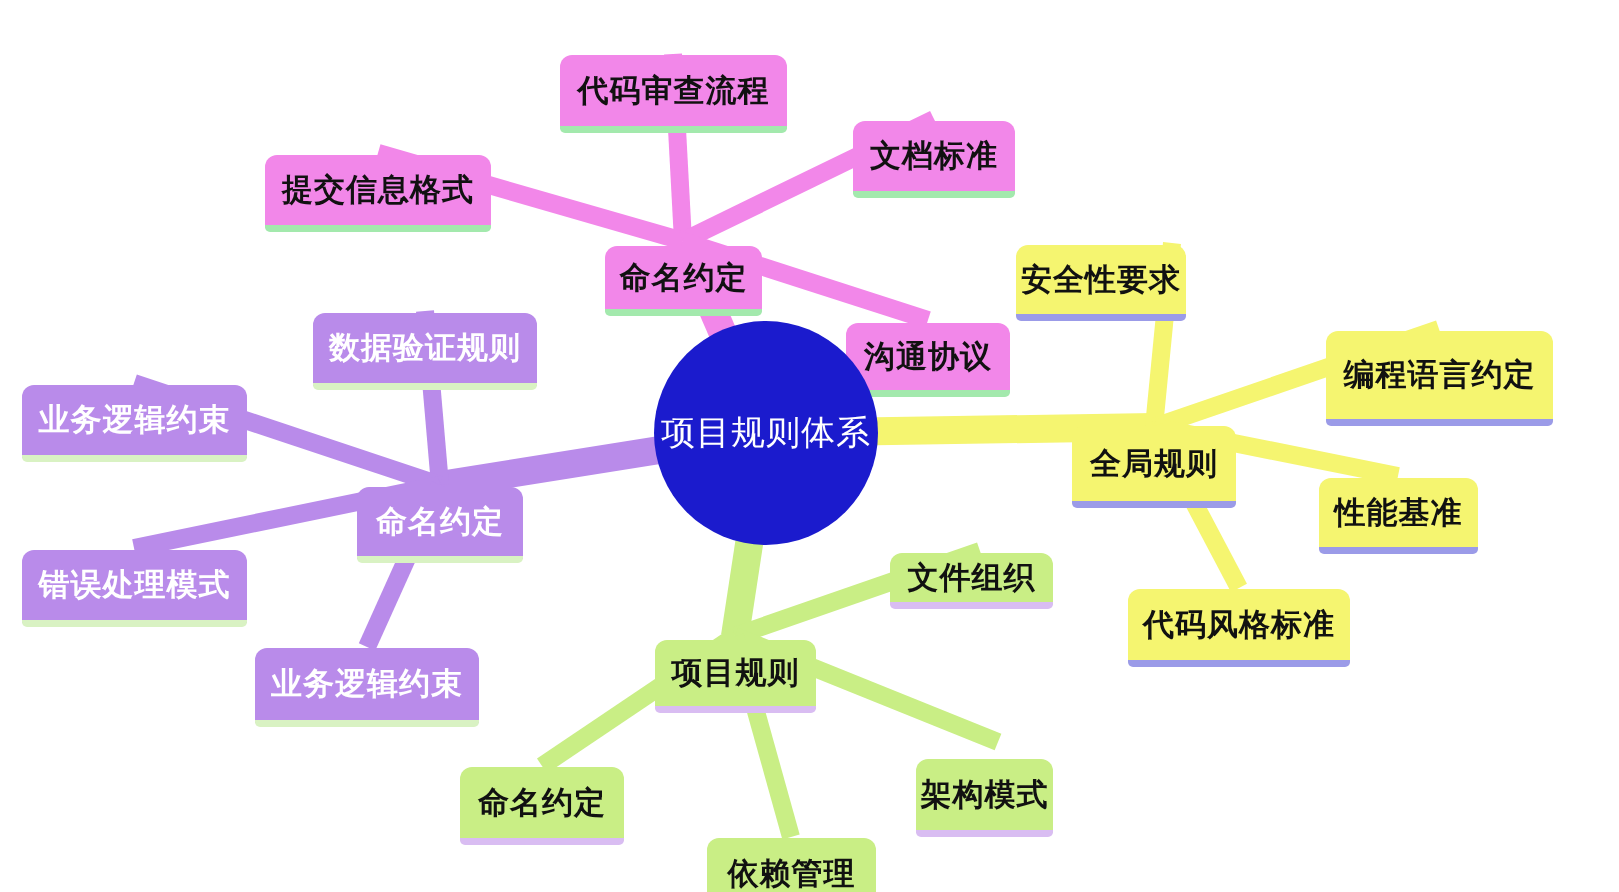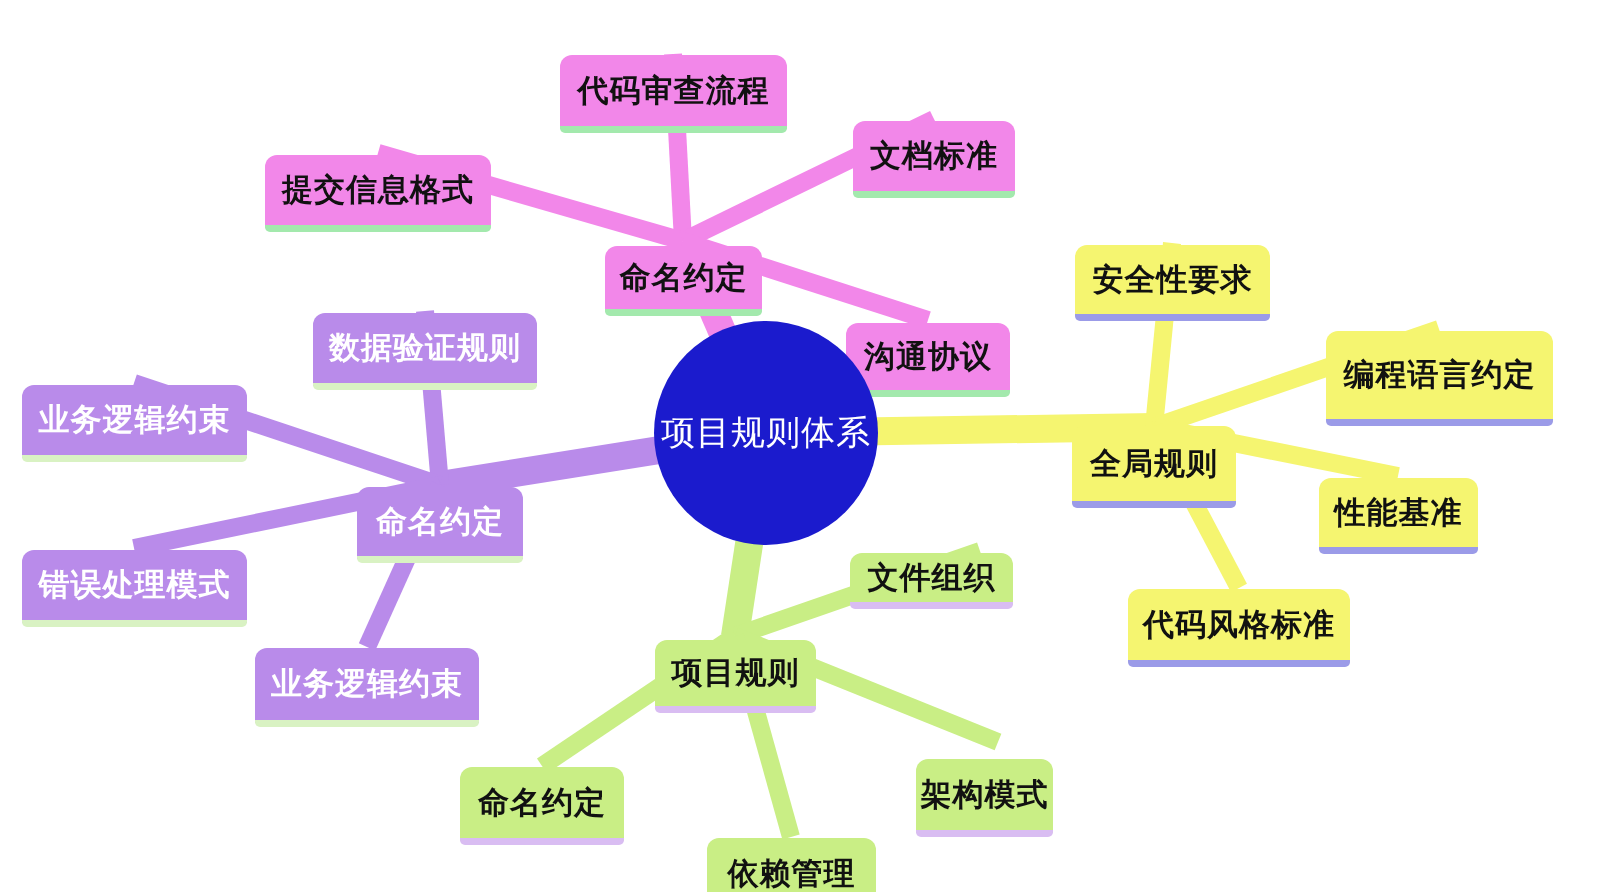--- a/index.html
+++ b/index.html
@@ -90,32 +90,32 @@
     <line class="edge twig e3" x1="735" y1="636" x2="542" y2="766"></line>
   </svg>
 
   <div class="node b0" style="left:605px; top:206px; width:157px; height:70px;">命名约定</div>
   <div class="node b0" style="left:560px; top:15px; width:227px; height:78px;">代码审查流程</div>
   <div class="node b0" style="left:265px; top:115px; width:226px; height:77px;">提交信息格式</div>
   <div class="node b0" style="left:853px; top:81px; width:162px; height:77px;">文档标准</div>
   <div class="node b0" style="left:846px; top:283px; width:164px; height:74px;">沟通协议</div>
 
   <div class="node b1" style="left:1072px; top:386px; width:164px; height:82px;">全局规则</div>
-  <div class="node b1" style="left:1075px; top:205px; width:195px; height:76px;">安全性要求</div>
+  <div class="node b1" style="left:1016px; top:205px; width:170px; height:76px;">安全性要求</div>
   <div class="node b1" style="left:1326px; top:291px; width:227px; height:95px;">编程语言约定</div>
   <div class="node b1" style="left:1319px; top:438px; width:159px; height:76px;">性能基准</div>
   <div class="node b1" style="left:1128px; top:549px; width:222px; height:78px;">代码风格标准</div>
 
   <div class="node b2" style="left:357px; top:447px; width:166px; height:76px;">命名约定</div>
   <div class="node b2" style="left:313px; top:273px; width:224px; height:77px;">数据验证规则</div>
   <div class="node b2" style="left:22px; top:345px; width:225px; height:77px;">业务逻辑约束</div>
   <div class="node b2" style="left:22px; top:510px; width:225px; height:77px;">错误处理模式</div>
   <div class="node b2" style="left:255px; top:608px; width:224px; height:79px;">业务逻辑约束</div>
 
   <div class="node b3" style="left:655px; top:600px; width:161px; height:73px;">项目规则</div>
-  <div class="node b3" style="left:850px; top:513px; width:163px; height:56px;">文件组织</div>
+  <div class="node b3" style="left:890px; top:513px; width:163px; height:56px;">文件组织</div>
   <div class="node b3" style="left:916px; top:719px; width:137px; height:78px;">架构模式</div>
   <div class="node b3" style="left:460px; top:727px; width:164px; height:78px;">命名约定</div>
   <div class="node b3" style="left:707px; top:798px; width:169px; height:79px;">依赖管理</div>
 
   <div class="center-node" style="left:654px; top:321px; width:224px; height:224px;">项目规则体系</div>
 
 </div>
 
 </body></html>

